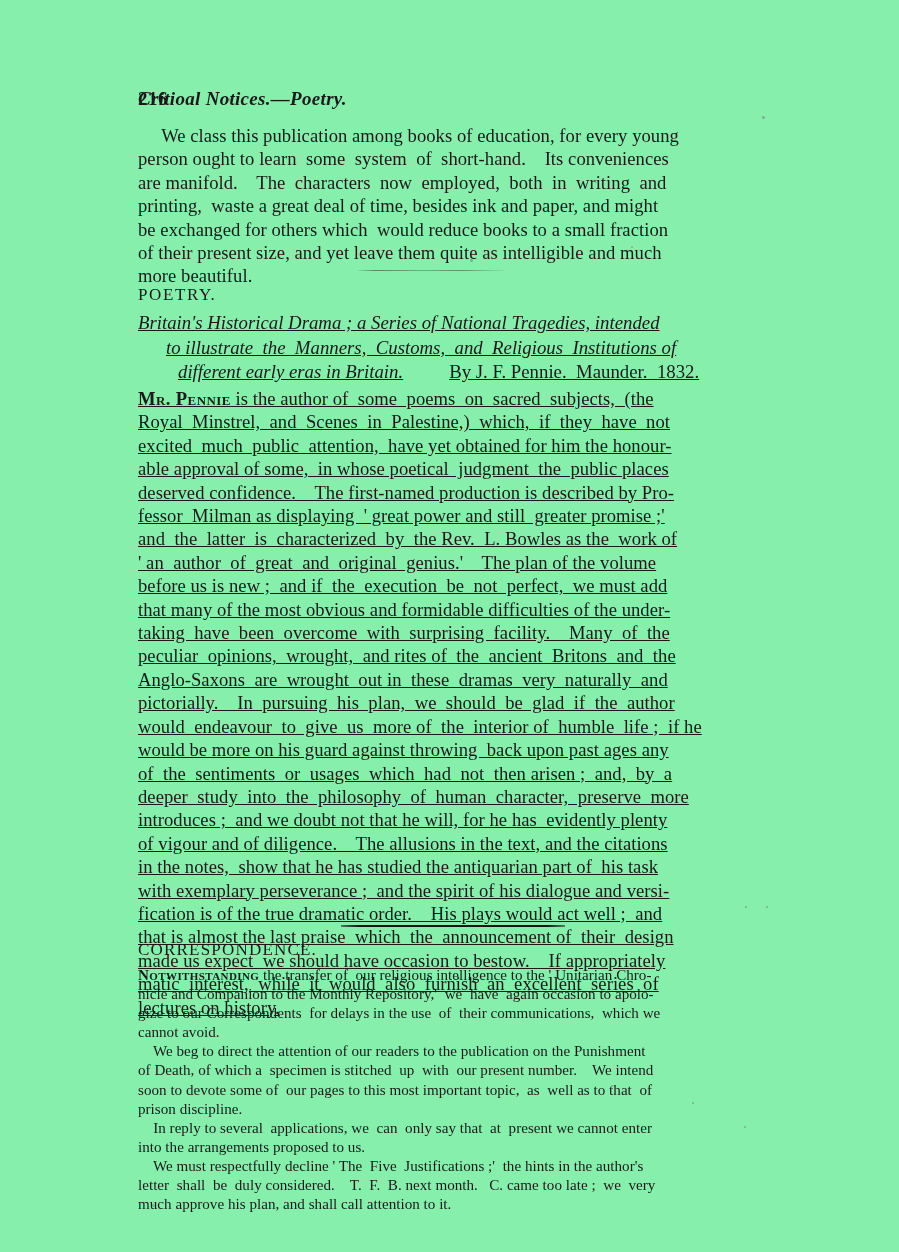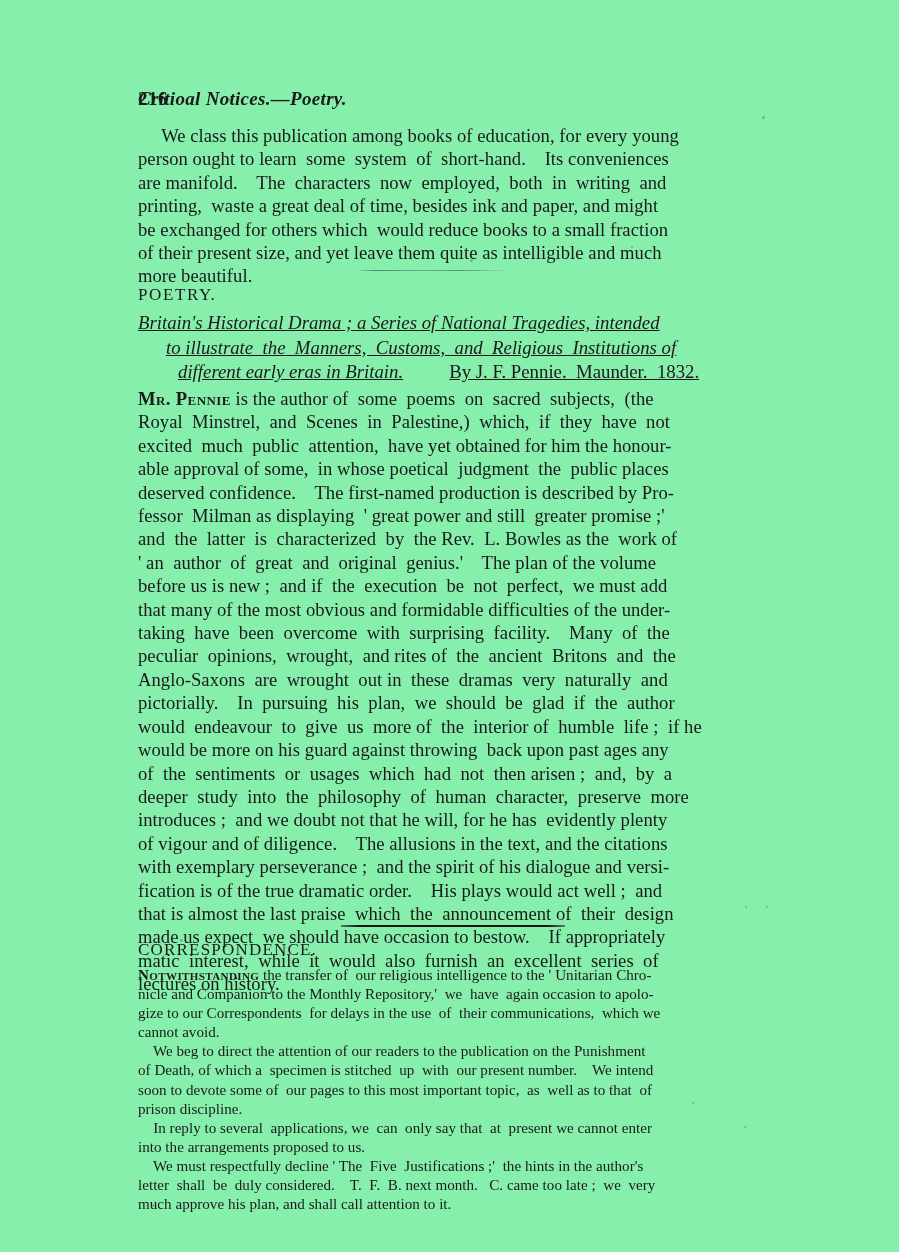--- a/index.html
+++ b/index.html
@@ -148,41 +148,42 @@
   <div class="rule faint" style="left:358px; top:270px; width:146px;"></div>
 
   <div class="sect-head" style="top:285px;">POETRY.</div>
 
   <div class="block" style="top:311px;">
     <span class="title-ln">Britain's Historical Drama ; a Series of National Tragedies, intended</span>
     <span class="title-ln t-ind1">to illustrate  the  Manners,  Customs,  and  Religious  Institutions of</span>
     <span class="title-ln t-ind2"><span>different early eras in Britain.</span><span class="rom">By J. F. Pennie.  Maunder.  1832.</span></span>
   </div>
 
-  <div class="block" style="top:387px;">
+  <div class="block" style="top:387px;text-decoration:underline;">
     <span class="ln"><span class="sc">Mr. Pennie</span><span> is the author of  some  poems  on  sacred  subjects,  (the</span></span>
     <span class="ln">Royal  Minstrel,  and  Scenes  in  Palestine,)  which,  if  they  have  not</span>
     <span class="ln">excited  much  public  attention,  have yet obtained for him the honour-</span>
     <span class="ln">able approval of some,  in whose poetical  judgment  the  public places</span>
     <span class="ln">deserved confidence.    The first-named production is described by Pro-</span>
     <span class="ln">fessor  Milman as displaying  ' great power and still  greater promise ;'</span>
     <span class="ln">and  the  latter  is  characterized  by  the Rev.  L. Bowles as the  work of</span>
     <span class="ln">' an  author  of  great  and  original  genius.'    The plan of the volume</span>
     <span class="ln">before us is new ;  and if  the  execution  be  not  perfect,  we must add</span>
     <span class="ln">that many of the most obvious and formidable difficulties of the under-</span>
     <span class="ln">taking  have  been  overcome  with  surprising  facility.    Many  of  the</span>
     <span class="ln">peculiar  opinions,  wrought,  and rites of  the  ancient  Britons  and  the</span>
     <span class="ln">Anglo-Saxons  are  wrought  out in  these  dramas  very  naturally  and</span>
     <span class="ln">pictorially.    In  pursuing  his  plan,  we  should  be  glad  if  the  author</span>
     <span class="ln">would  endeavour  to  give  us  more of  the  interior of  humble  life ;  if he</span>
     <span class="ln">would be more on his guard against throwing  back upon past ages any</span>
     <span class="ln">of  the  sentiments  or  usages  which  had  not  then arisen ;  and,  by  a</span>
     <span class="ln">deeper  study  into  the  philosophy  of  human  character,  preserve  more</span>
     <span class="ln">introduces ;  and we doubt not that he will, for he has  evidently plenty</span>
     <span class="ln">of vigour and of diligence.    The allusions in the text, and the citations</span>
+    <span class="ln">in the notes,  show that he has studied the antiquarian part of  his task</span>
     <span class="ln">with exemplary perseverance ;  and the spirit of his dialogue and versi-</span>
     <span class="ln">fication is of the true dramatic order.    His plays would act well ;  and</span>
     <span class="ln">that is almost the last praise  which  the  announcement of  their  design</span>
     <span class="ln">made us expect  we should have occasion to bestow.    If appropriately</span>
     <span class="ln">matic  interest,  while  it  would  also  furnish  an  excellent  series  of</span>
     <span class="ln">lectures on history.</span>
   </div>
 
   <div class="rule solid" style="left:341px; top:925px; width:224px;"></div>
 

